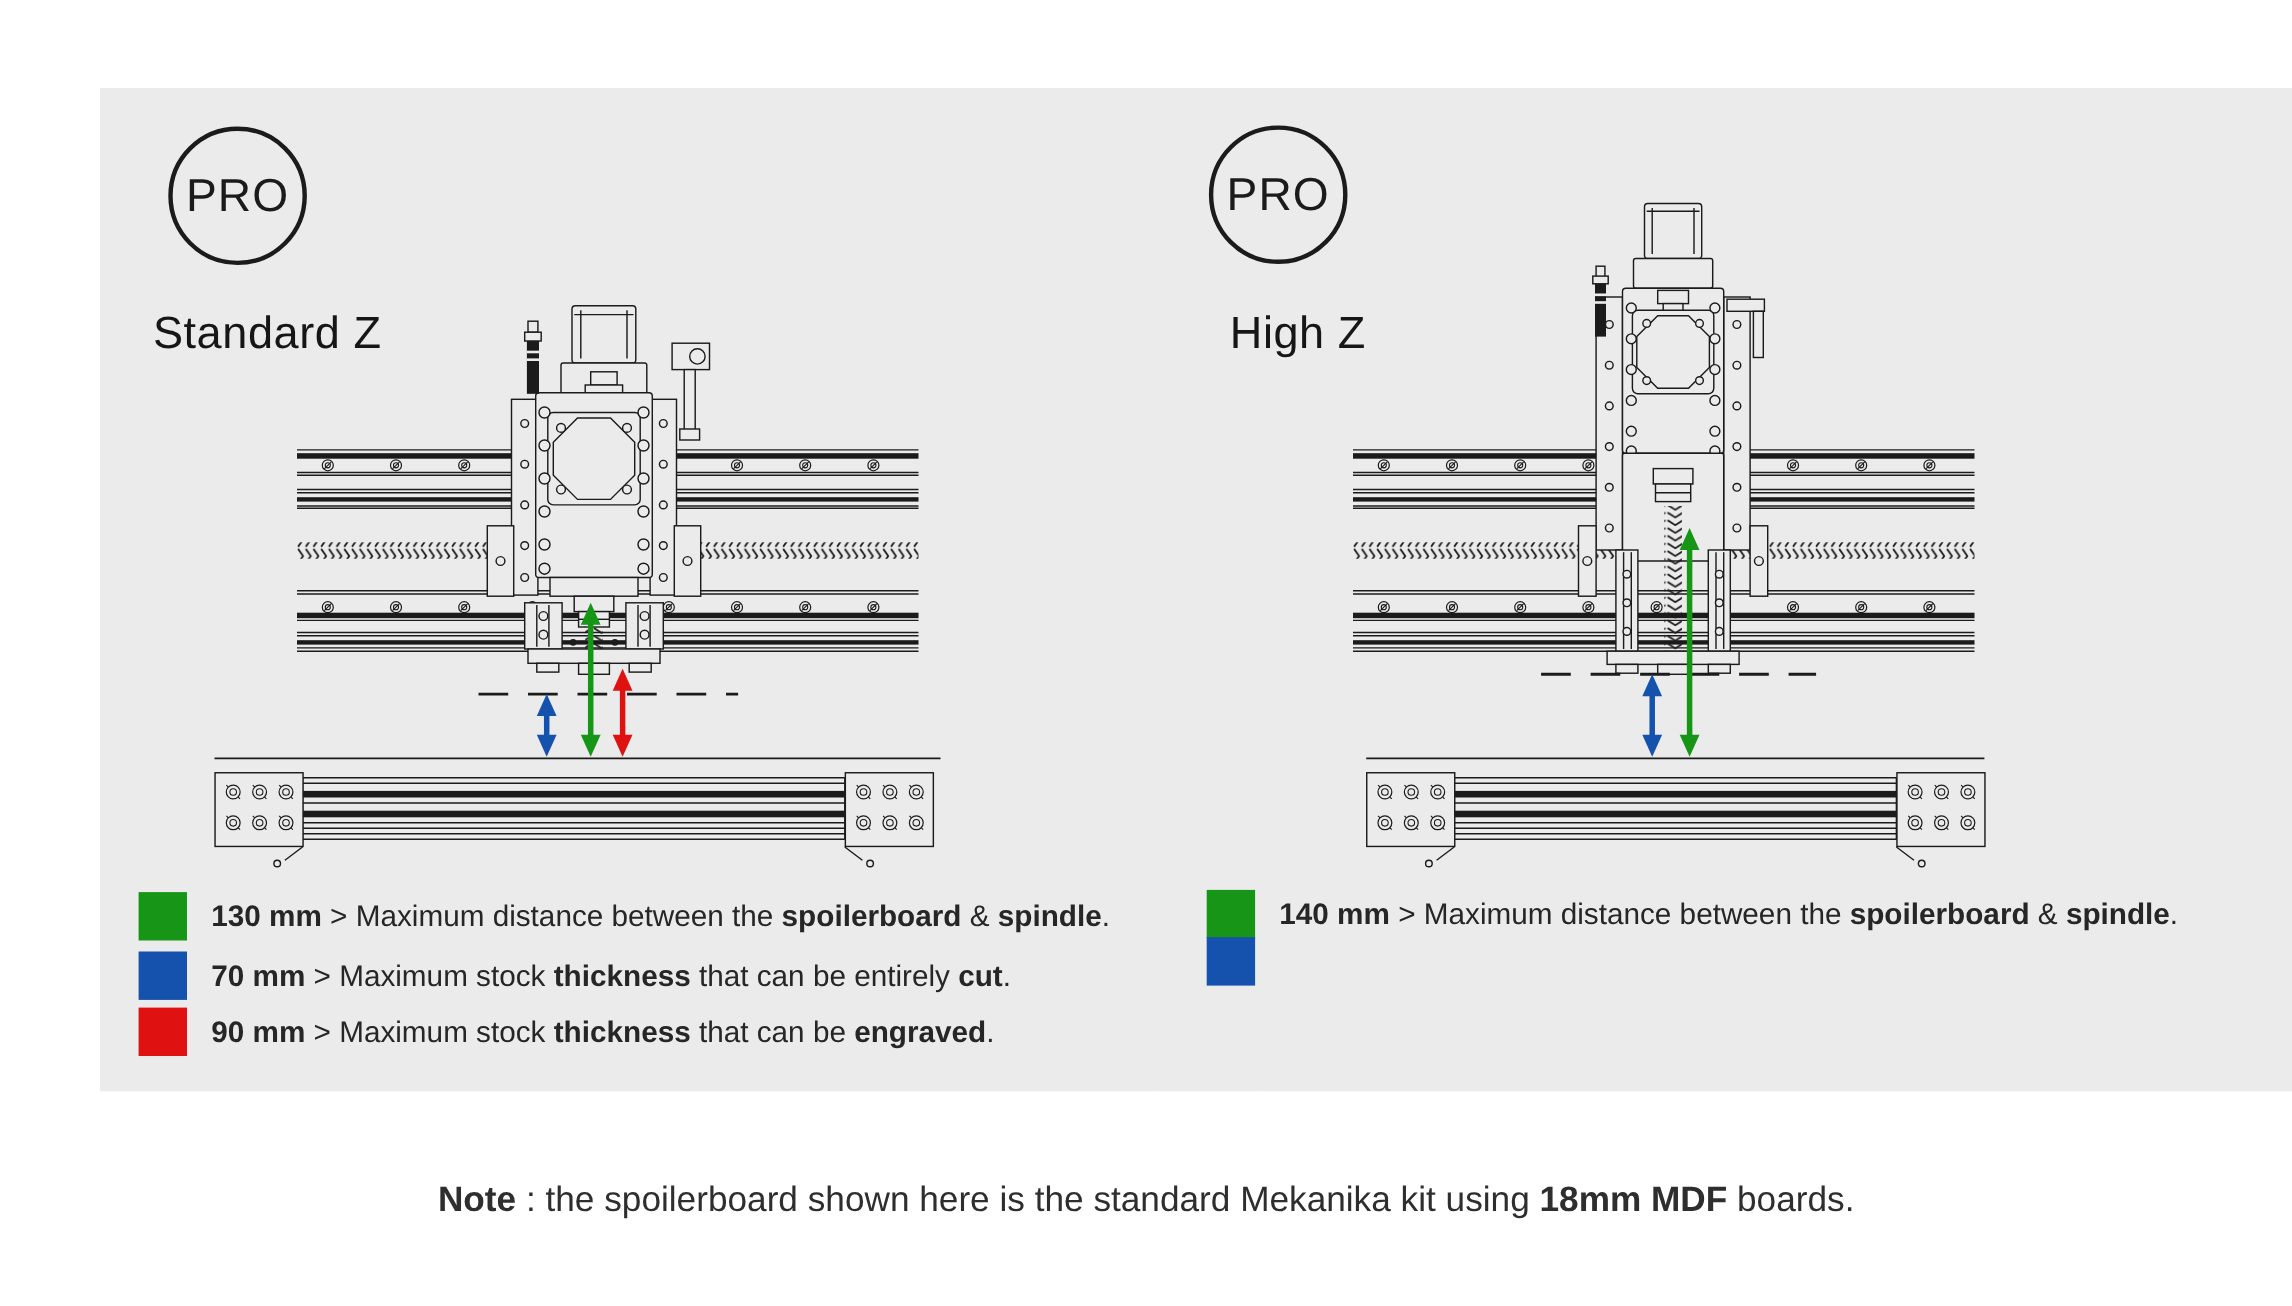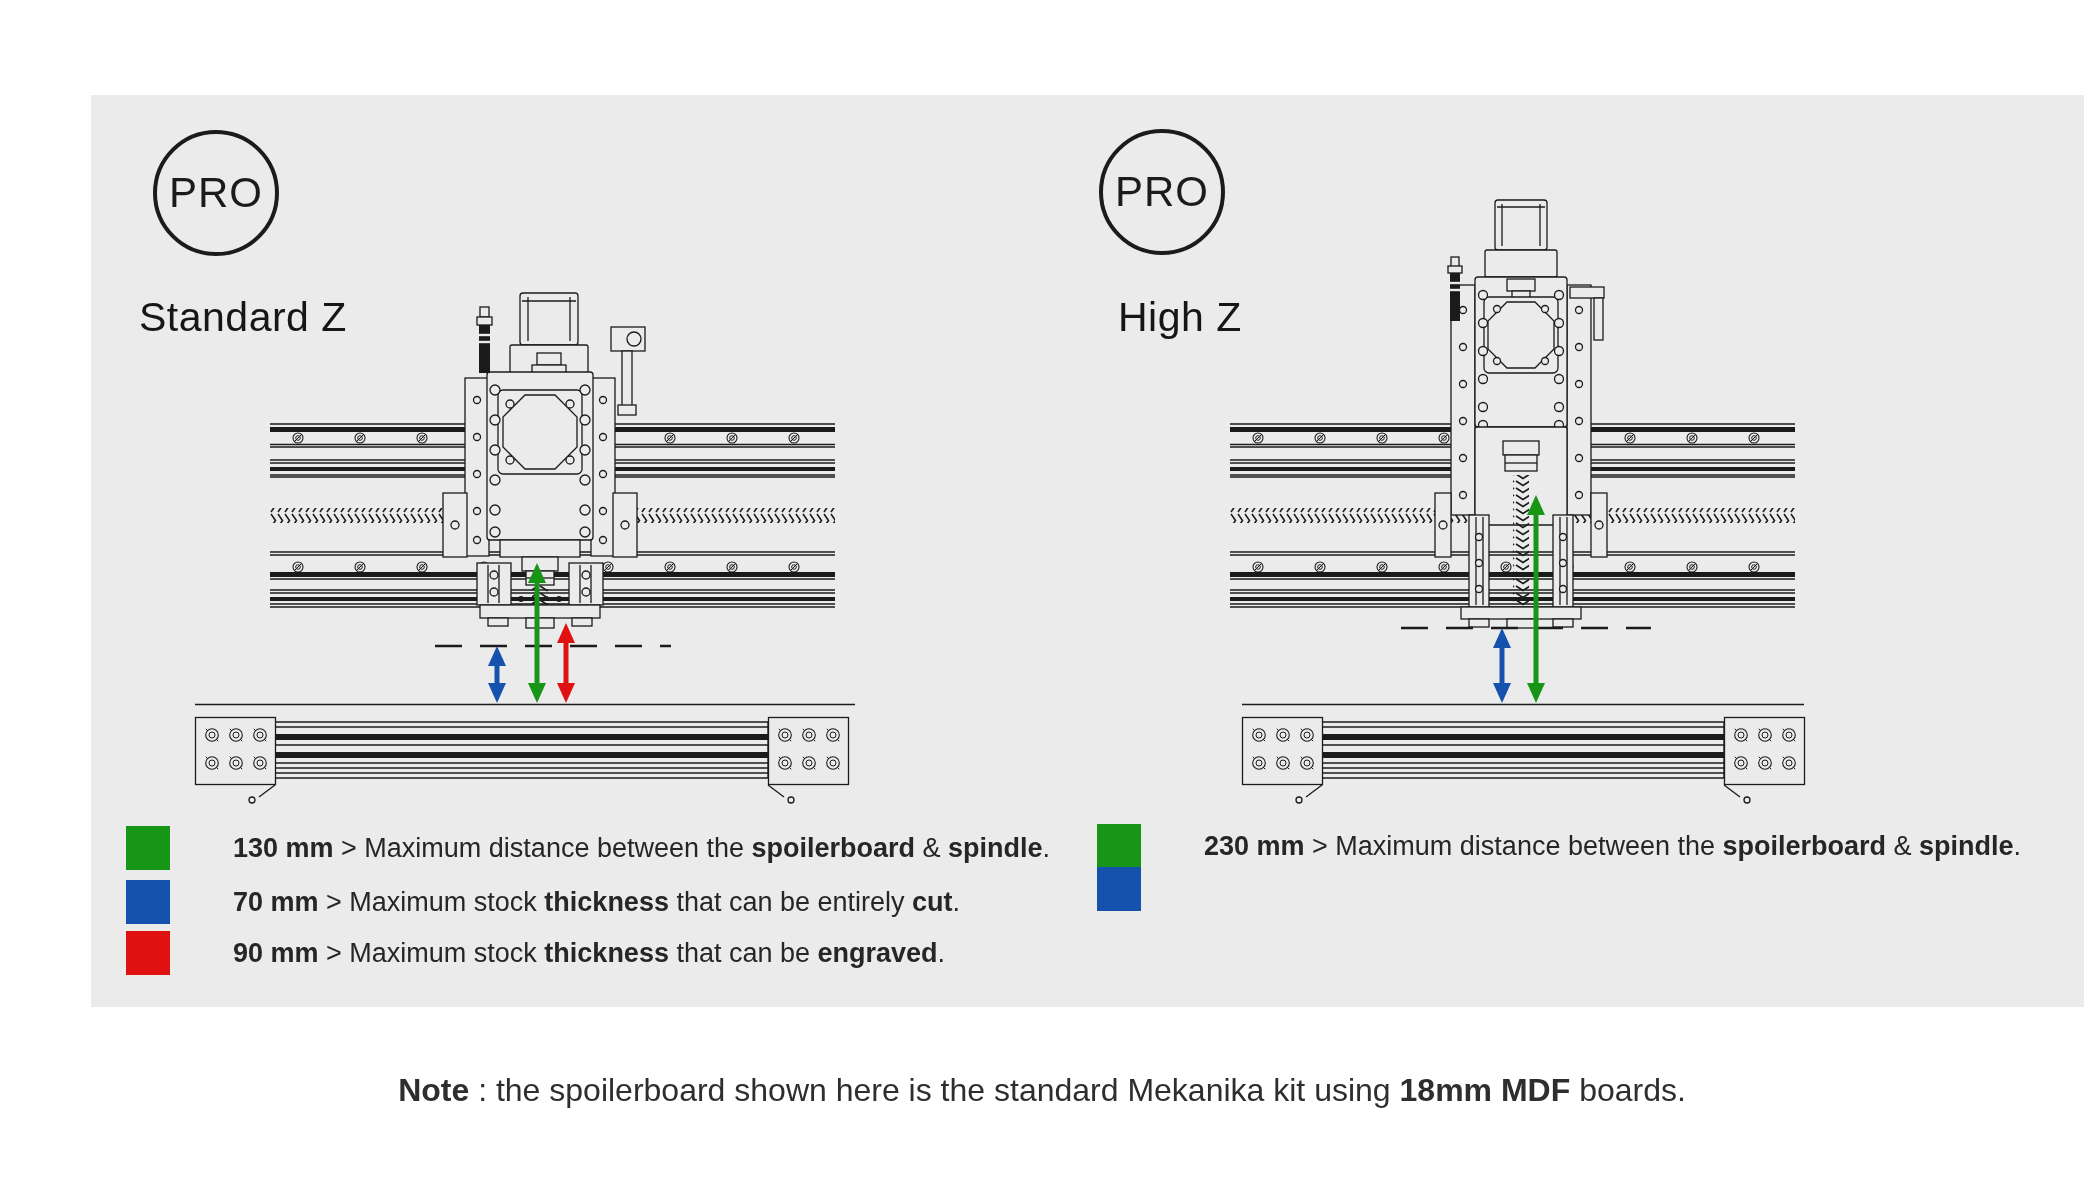--- a/index.html
+++ b/index.html
@@ -1,21 +1,21 @@
 <!DOCTYPE html>
 <html style="--panel: #ebebeb; --ink: #1b1b1b; --green: #169516; --blue: #1452ae; --red: #e01111;"><head>
 <meta charset="utf-8">
 <style>
   :root{
     --panel:#ebebeb; --ink:#1b1b1b; --green:#169516; --blue:#1452ae; --red:#e01111;
   }
   html,body{margin:0;padding:0;background:#ffffff;}
   .page{position:relative;width:2084px;height:1187px;background:#ffffff;overflow:hidden;
         font-family:"Liberation Sans", sans-serif;color:var(--ink);}
-  .panel{position:absolute;top:95px;width:1054px;height:912px;background:var(--panel);text-align:center;}
+  .panel{position:absolute;top:80px;width:1054px;height:912px;background:var(--panel);text-align:center;}
   .panel.left{left:91px;}
   .panel.right{left:1051px;}
   .badge{position:absolute;width:118px;height:118px;border:4.5px solid var(--ink);border-radius:50%;
          display:flex;align-items:center;justify-content:center;background:transparent;}
   .panel.left .badge{left:62px;top:35px;}
   .panel.right .badge{left:48px;top:34px;}
   .badge span{font-size:42px;font-weight:500;letter-spacing:1px;color:var(--ink);}
   .title{position:absolute;margin:12px;font-size:41px;font-weight:500;letter-spacing:.5px;color:#161616;}
   .panel.left .title{left:36px;top:187px;}
   .panel.right .title{left:55px;top:187px;}
@@ -36,21 +36,21 @@
   .plate{fill:var(--panel);stroke:var(--ink);stroke-width:1.3;}
   .pat{stroke:var(--ink);fill:none;stroke-width:1.6;}
   .dash{stroke:var(--ink);stroke-width:2.6;stroke-dasharray:27 18;fill:none;}
   .surf{stroke:var(--ink);stroke-width:1.6;fill:none;}
 
   .arrow line{stroke-width:5;}
   .arrow.green line{stroke:var(--green);} .arrow.green polygon{fill:var(--green);stroke:none;}
   .arrow.blue line{stroke:var(--blue);}   .arrow.blue polygon{fill:var(--blue);stroke:none;}
   .arrow.red line{stroke:var(--red);}     .arrow.red polygon{fill:var(--red);stroke:none;}
 
-  .lrow{position:absolute;display:flex;align-items:center;gap:41px;}
+  .lrow{position:absolute;display:flex;align-items:center;}
   .panel.left .lrow{left:35px;}
   .panel.right .lrow{left:46px;}
   .sw{width:44px;height:44px;flex:0 0 44px;display:inline-block;}
   .ltext{margin-left:22px;font-size:27px;font-weight:400;color:#262626;white-space:nowrap;}
   .ltext .b{font-weight:700;}
   .note{position:absolute;left:0;top:1072px;width:2084px;margin:0;text-align:center;
         font-size:32px;color:#2e2e2e;font-weight:400;}
   .note .b{font-weight:700;}
   .defsonly{position:absolute;width:0;height:0;overflow:hidden;}
 </style>
@@ -409,21 +409,21 @@
         <use href="#endplate" x="673" y="622"></use>
         <line x1="271" y1="690" x2="255" y2="702"></line>
           <circle cx="248" cy="705" r="3"></circle>
         <line x1="673" y1="690" x2="689" y2="702"></line>
           <circle cx="696" cy="705" r="3"></circle>
       </g>
     </svg>
 
     <div class="lrow" style="top:729px">
       <span class="sw" style="background: rgb(22, 149, 22);"></span>
-      <span class="ltext"><span class="b">230 mm</span><span> &gt; Maximum distance between the </span><span class="b">spoilerboard</span><span> &amp; </span><span class="b">spindle</span><span>.</span></span>
+      <span class="ltext"><span class="b">140 mm</span><span> &gt; Maximum distance between the </span><span class="b">spoilerboard</span><span> &amp; </span><span class="b">spindle</span><span>.</span></span>
     </div>
     <div class="lrow" style="top:772px">
       <span class="sw" style="background: rgb(20, 82, 174);"></span>
     </div>
   </section>
 
   <p class="note"><span class="b">Note</span><span> : the spoilerboard shown here is the standard Mekanika kit  using </span><span class="b">18mm MDF</span><span> boards.</span></p>
 </div>
 
 </body></html>

